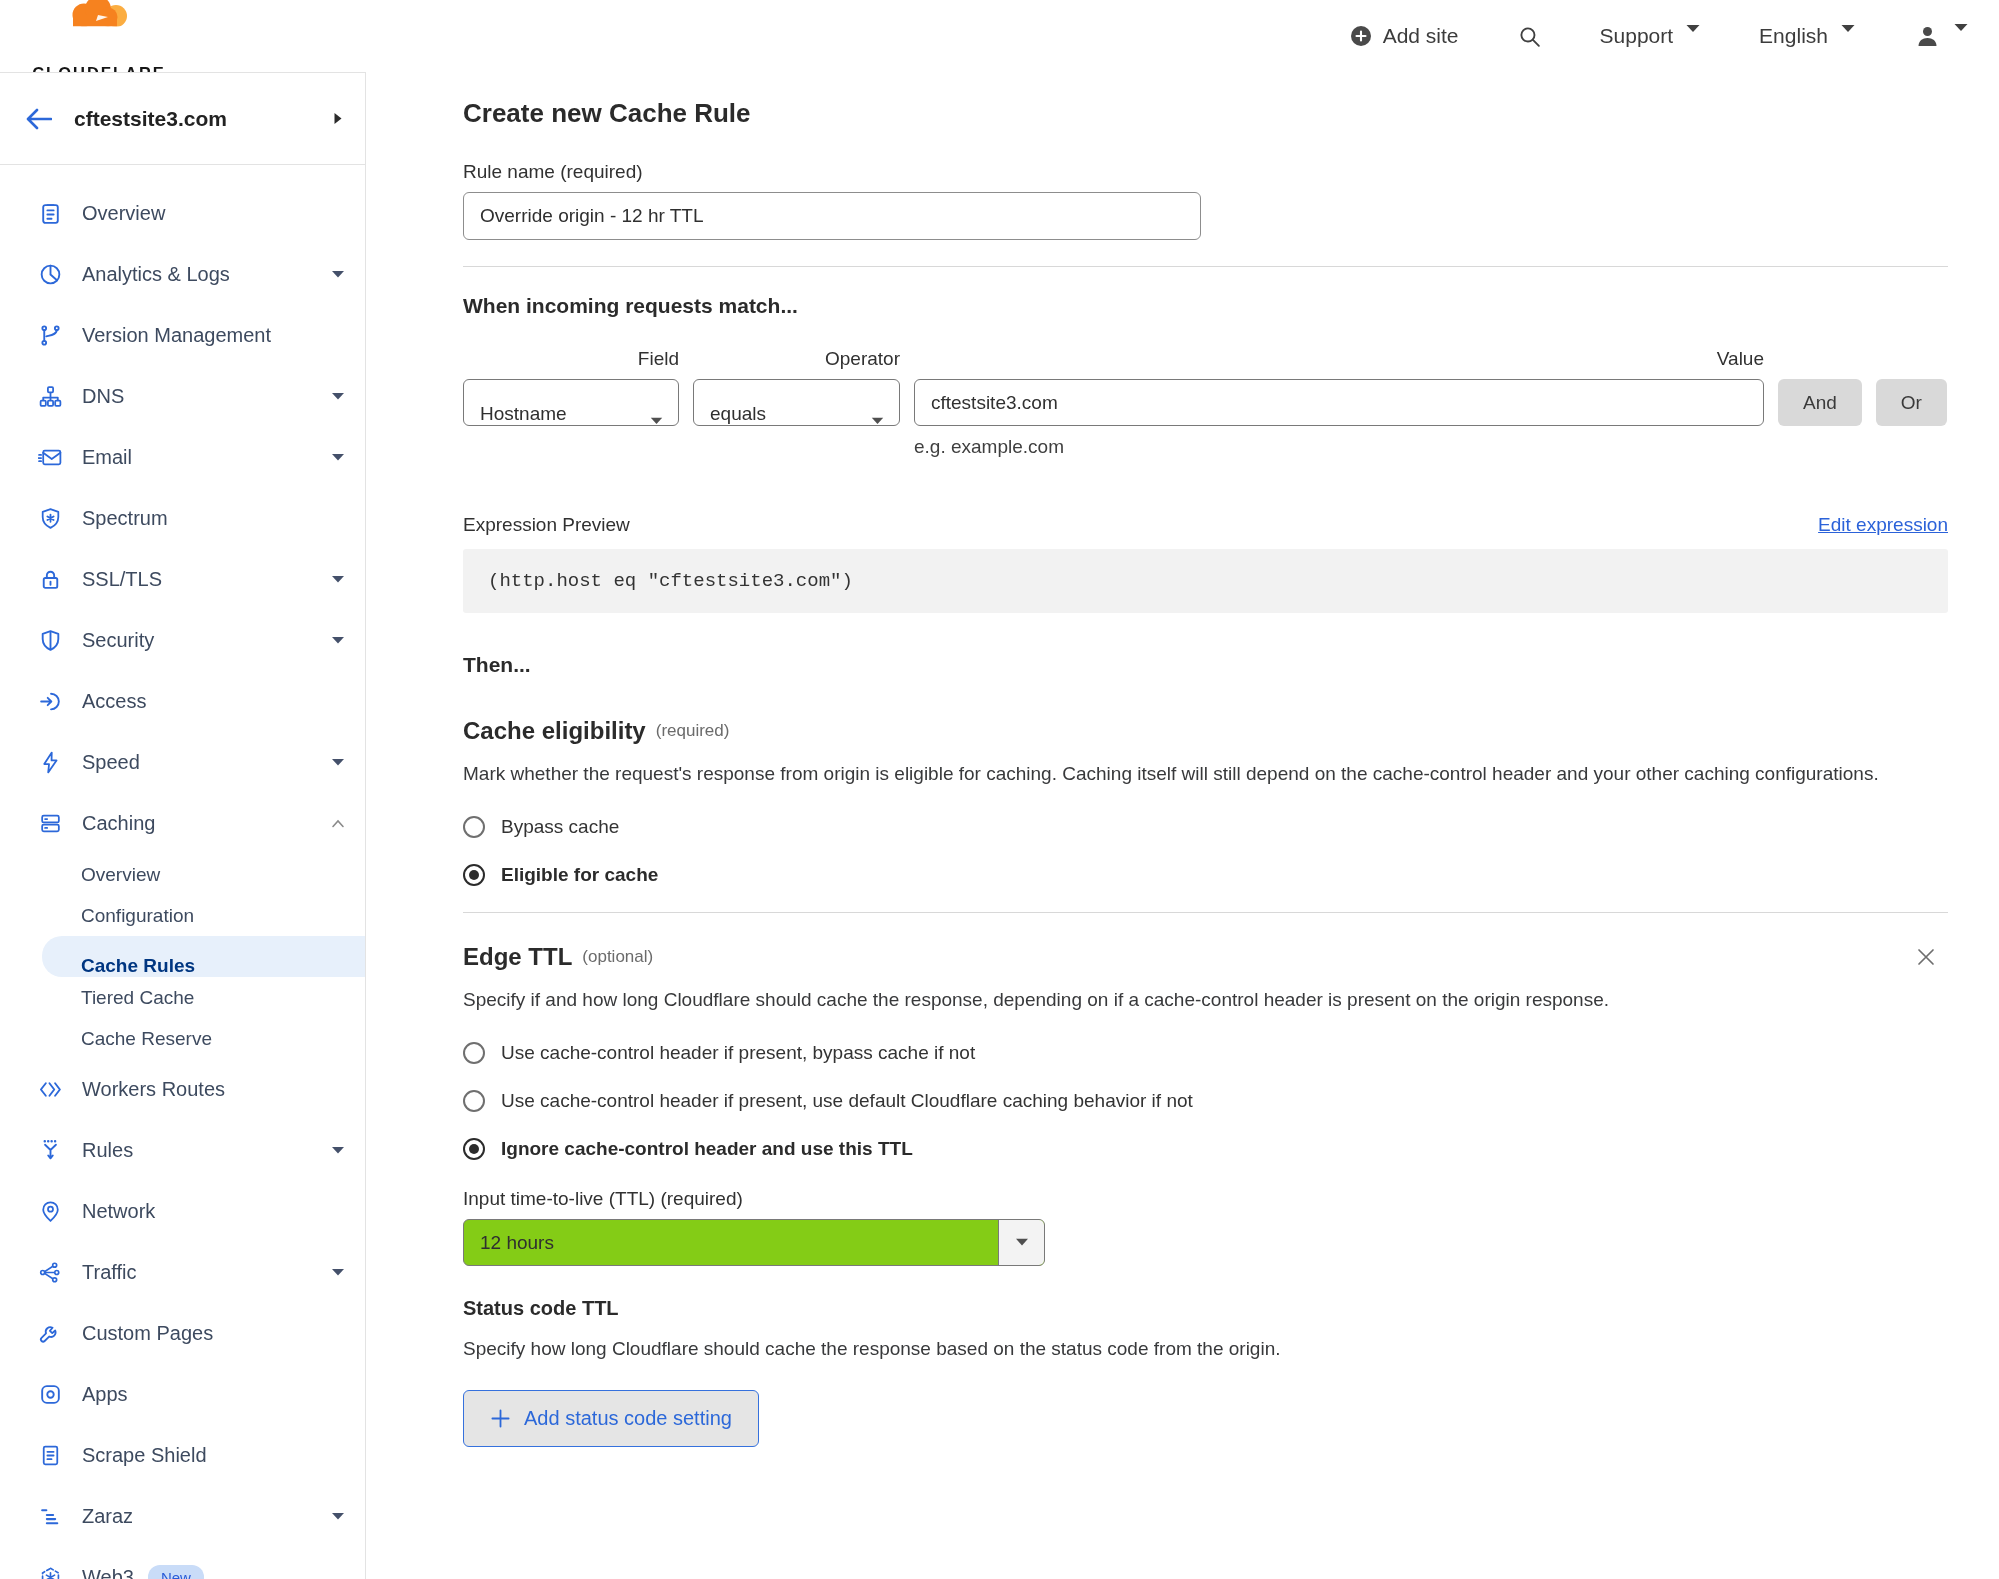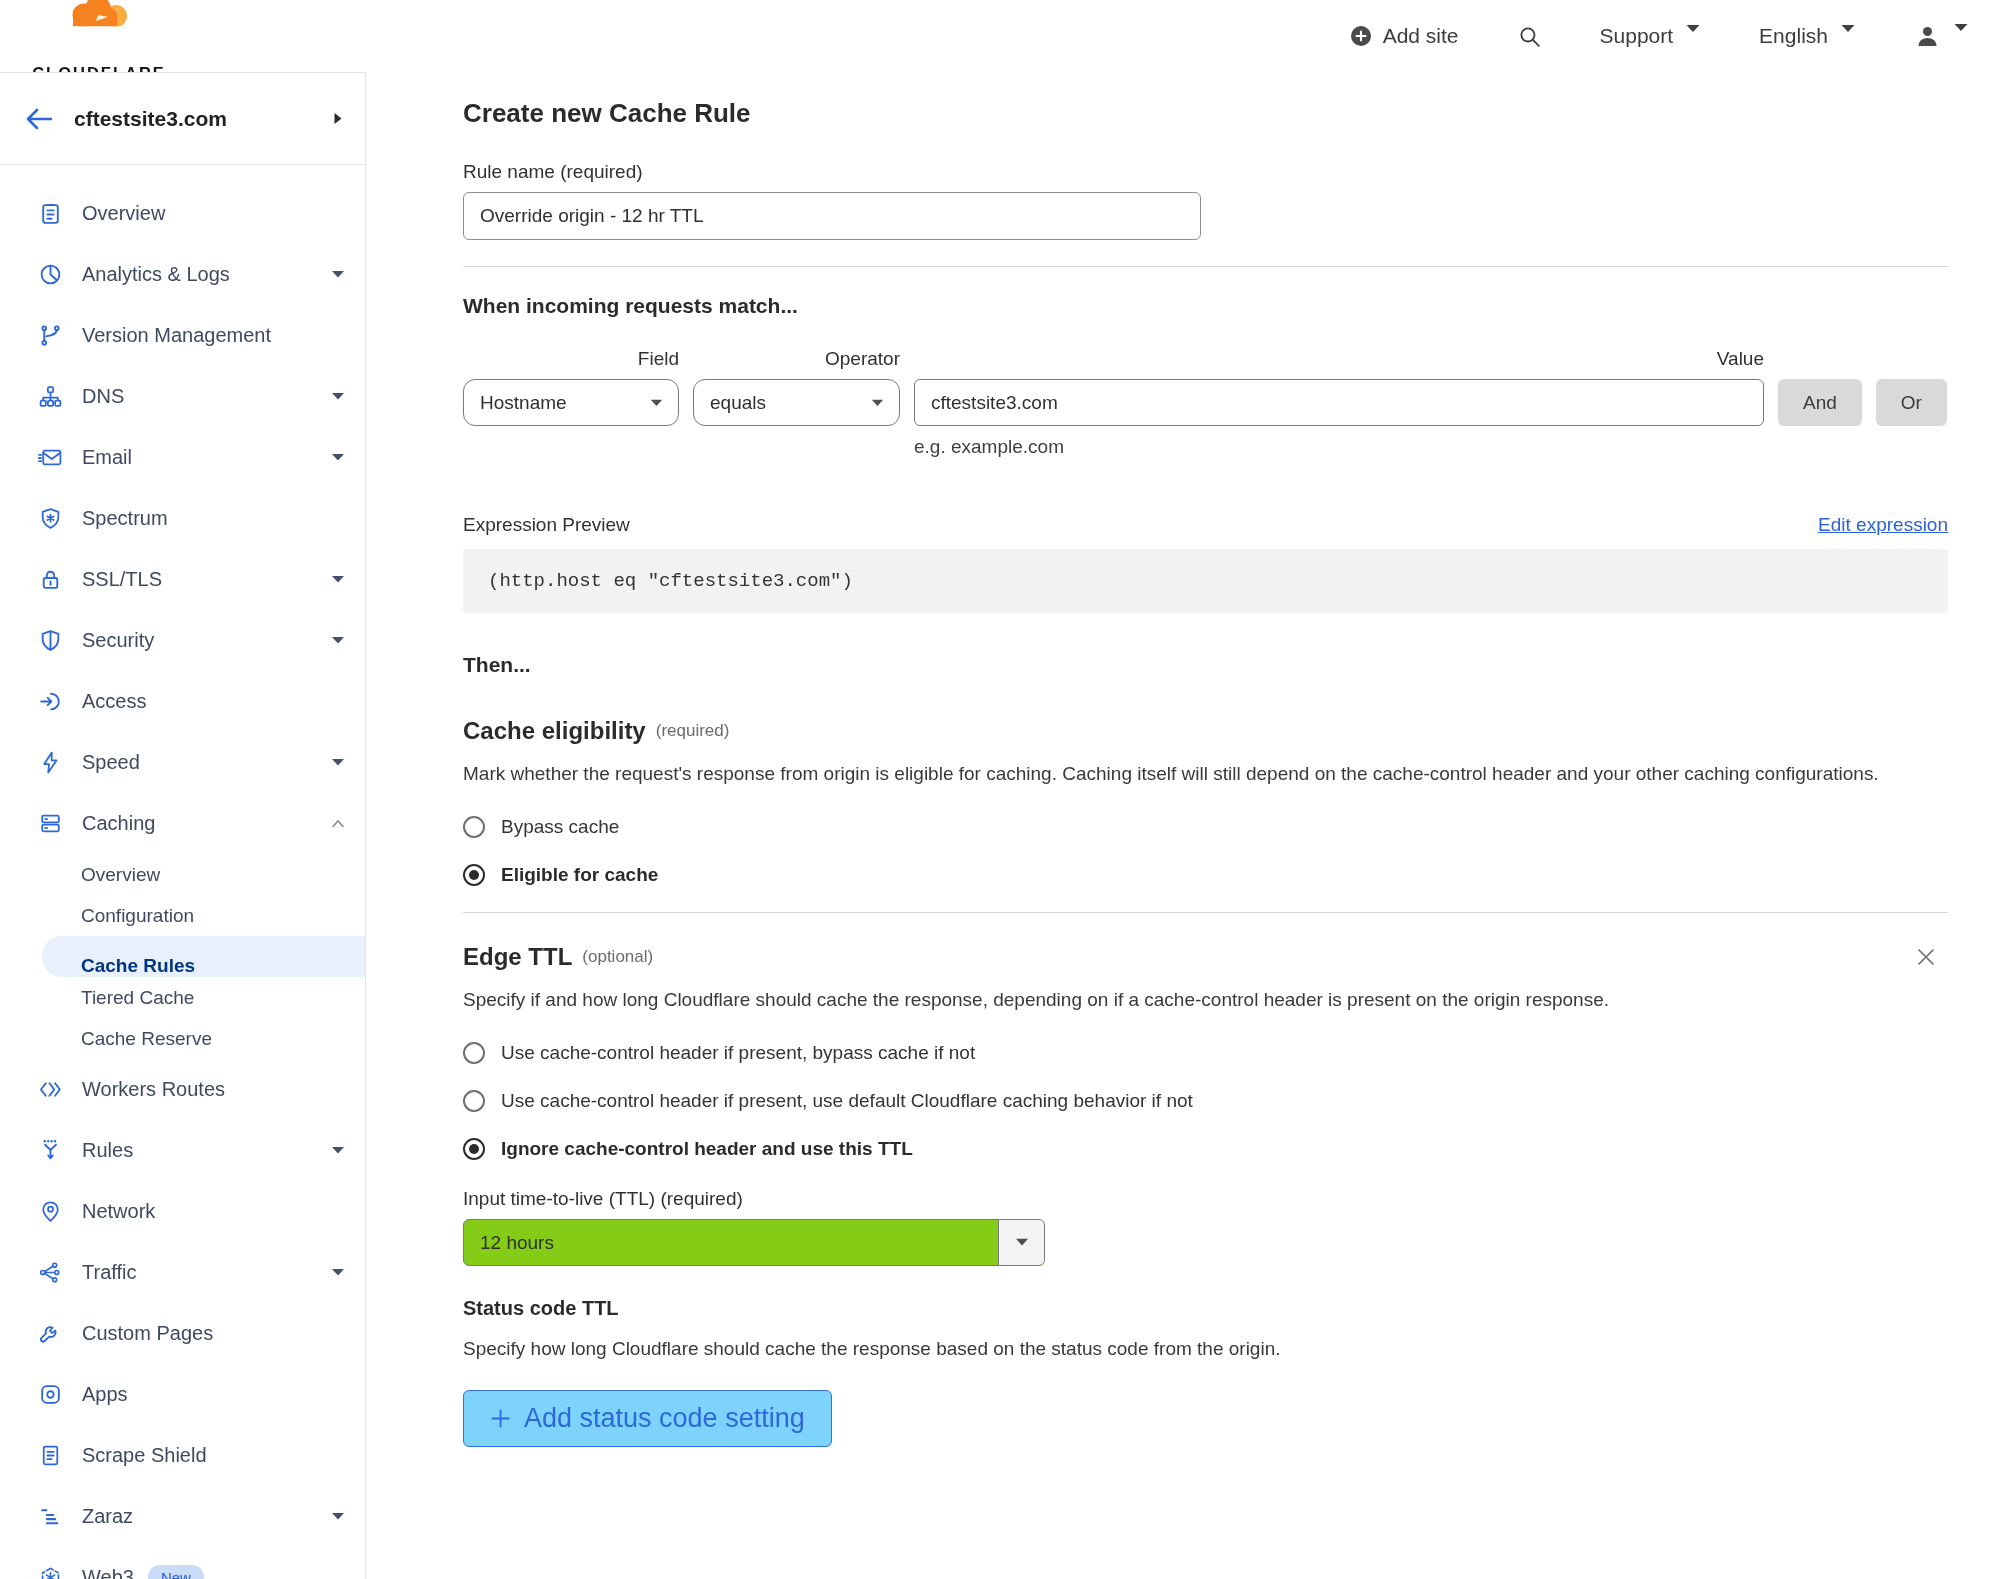--- a/index.html
+++ b/index.html
@@ -38,22 +38,22 @@
   .page-title { font-size:26px; font-weight:700; color:#2b2b2b; }
   .field-label { font-size:19px; color:#313131; margin-top:32px; }
   .text-input { margin-top:9px; width:738px; height:48px; border:1px solid #8d8d8d; border-radius:6px;
     padding:0 16px; font-size:19px; color:#2f2f2f; background:#fff; display:flex; align-items:center; }
   .helper { font-size:19px; color:#3f3f3f; margin-top:12px; }
   .divider { height:1px; background:#d8d8d8; margin-top:26px; }
   .sec-heading { font-size:21px; font-weight:700; color:#2b2b2b; margin-top:27px; }
 
   .match-grid { display:flex; gap:14px; margin-top:30px; }
   .mg-col-label { font-size:19px; color:#313131; margin-bottom:9px;text-align:right; }
-  .select { height:47px; border:1px solid #797979; border-radius:12px; background:#fff; display:flex;
-    align-items:center; justify-content:space-between; padding:0 15px 0 16px; font-size:19px; color:#2f2f2f; cursor:pointer; }
+  .select { height:47px; border:1px solid #797979; border-radius:6px; background:#fff; display:flex;
+    align-items:flex-end; justify-content:space-between; padding:0 15px 0 16px; font-size:19px; color:#2f2f2f; cursor:pointer; }
   .w-field { width:216px; } .w-op { width:207px; } .w-val { width:850px; }
   .val-input { height:47px; border:1px solid #797979; border-radius:6px; padding:0 16px; display:flex; align-items:center; font-size:19px; }
   .gray-btn { height:47px; align-self:flex-end; padding:0 25px; background:#d9d9d9; border:none; border-radius:6px;
     font-size:19px; color:#3a3a3a; font-family:inherit; cursor:pointer; }
   .eg-helper { margin-left:451px; margin-top:10px; font-size:19px; color:#3f3f3f; }
 
   .expr-row { display:flex; align-items:baseline; margin-top:56px; }
   .expr-label { font-size:19px; color:#313131; }
   .edit-link { margin-left:auto; font-size:19px; color:#2b62d9; text-decoration:underline; cursor:pointer; }
   .code-box { margin-top:13px; height:64px; background:#f2f2f2; border-radius:3px; display:flex; align-items:center; padding:0 25px;
@@ -75,21 +75,21 @@
   .radio-label.bold { font-weight:700; color:#2b2b2b; }
 
   .ttl-label { font-size:19px; margin-top:28px; }
   .ttl-select { margin-top:9px; width:582px; height:47px; border:1px solid #797979; border-radius:6px; display:flex; align-items:stretch;
     overflow:hidden; background:#84cc16; cursor:pointer; }
   .ttl-value { flex:1; display:flex; align-items:center; padding-left:16px; font-size:19px; color:#2f2f2f; }
   .ttl-arrow { width:46px; border-left:1px solid #797979; background:#f3f3f3; display:flex; align-items:center; justify-content:center; }
 
   .status-heading { font-size:20px; font-weight:700; color:#2b2b2b; margin-top:31px; }
   .add-btn { margin-top:26px; display:inline-flex; align-items:center; gap:13px; height:57px; padding:0 26px;
-    background:#7dd3fc; border:1px solid #3571dd; border-radius:6px; color:#2c68d9; font-size:27px; font-family:inherit; cursor:pointer; }
+    background:#e5e5e5; border:1px solid #3571dd; border-radius:6px; color:#2c68d9; font-size:20px; font-family:inherit; cursor:pointer; }
 </style>
 </head>
 <body>
 
 <div class="app-header">
   <div class="logo">
     <svg width="66" height="40" viewBox="0 0 66 40">
       <circle cx="50" cy="25" r="11" fill="#fbad41"></circle>
       <circle cx="18" cy="24" r="11.5" fill="#f6821f"></circle>
       <circle cx="32" cy="18" r="13" fill="#f6821f"></circle>

